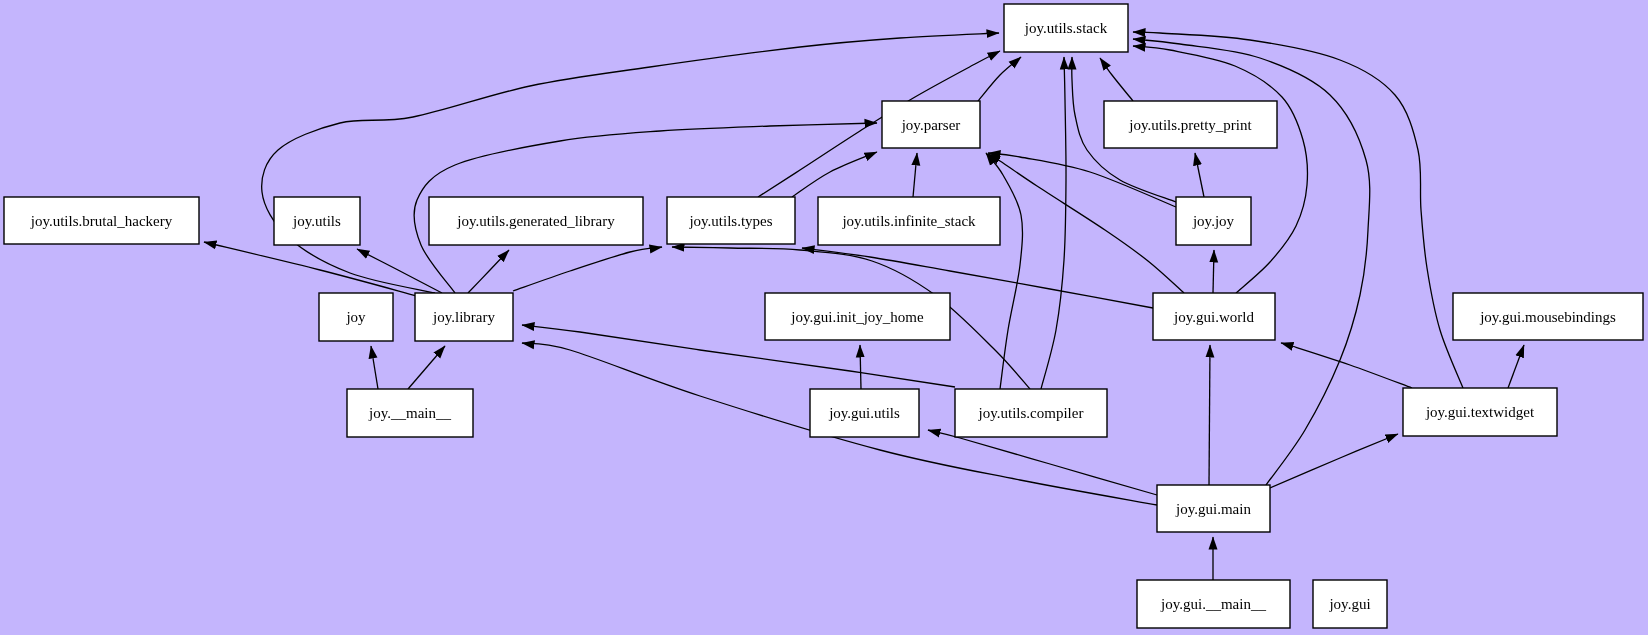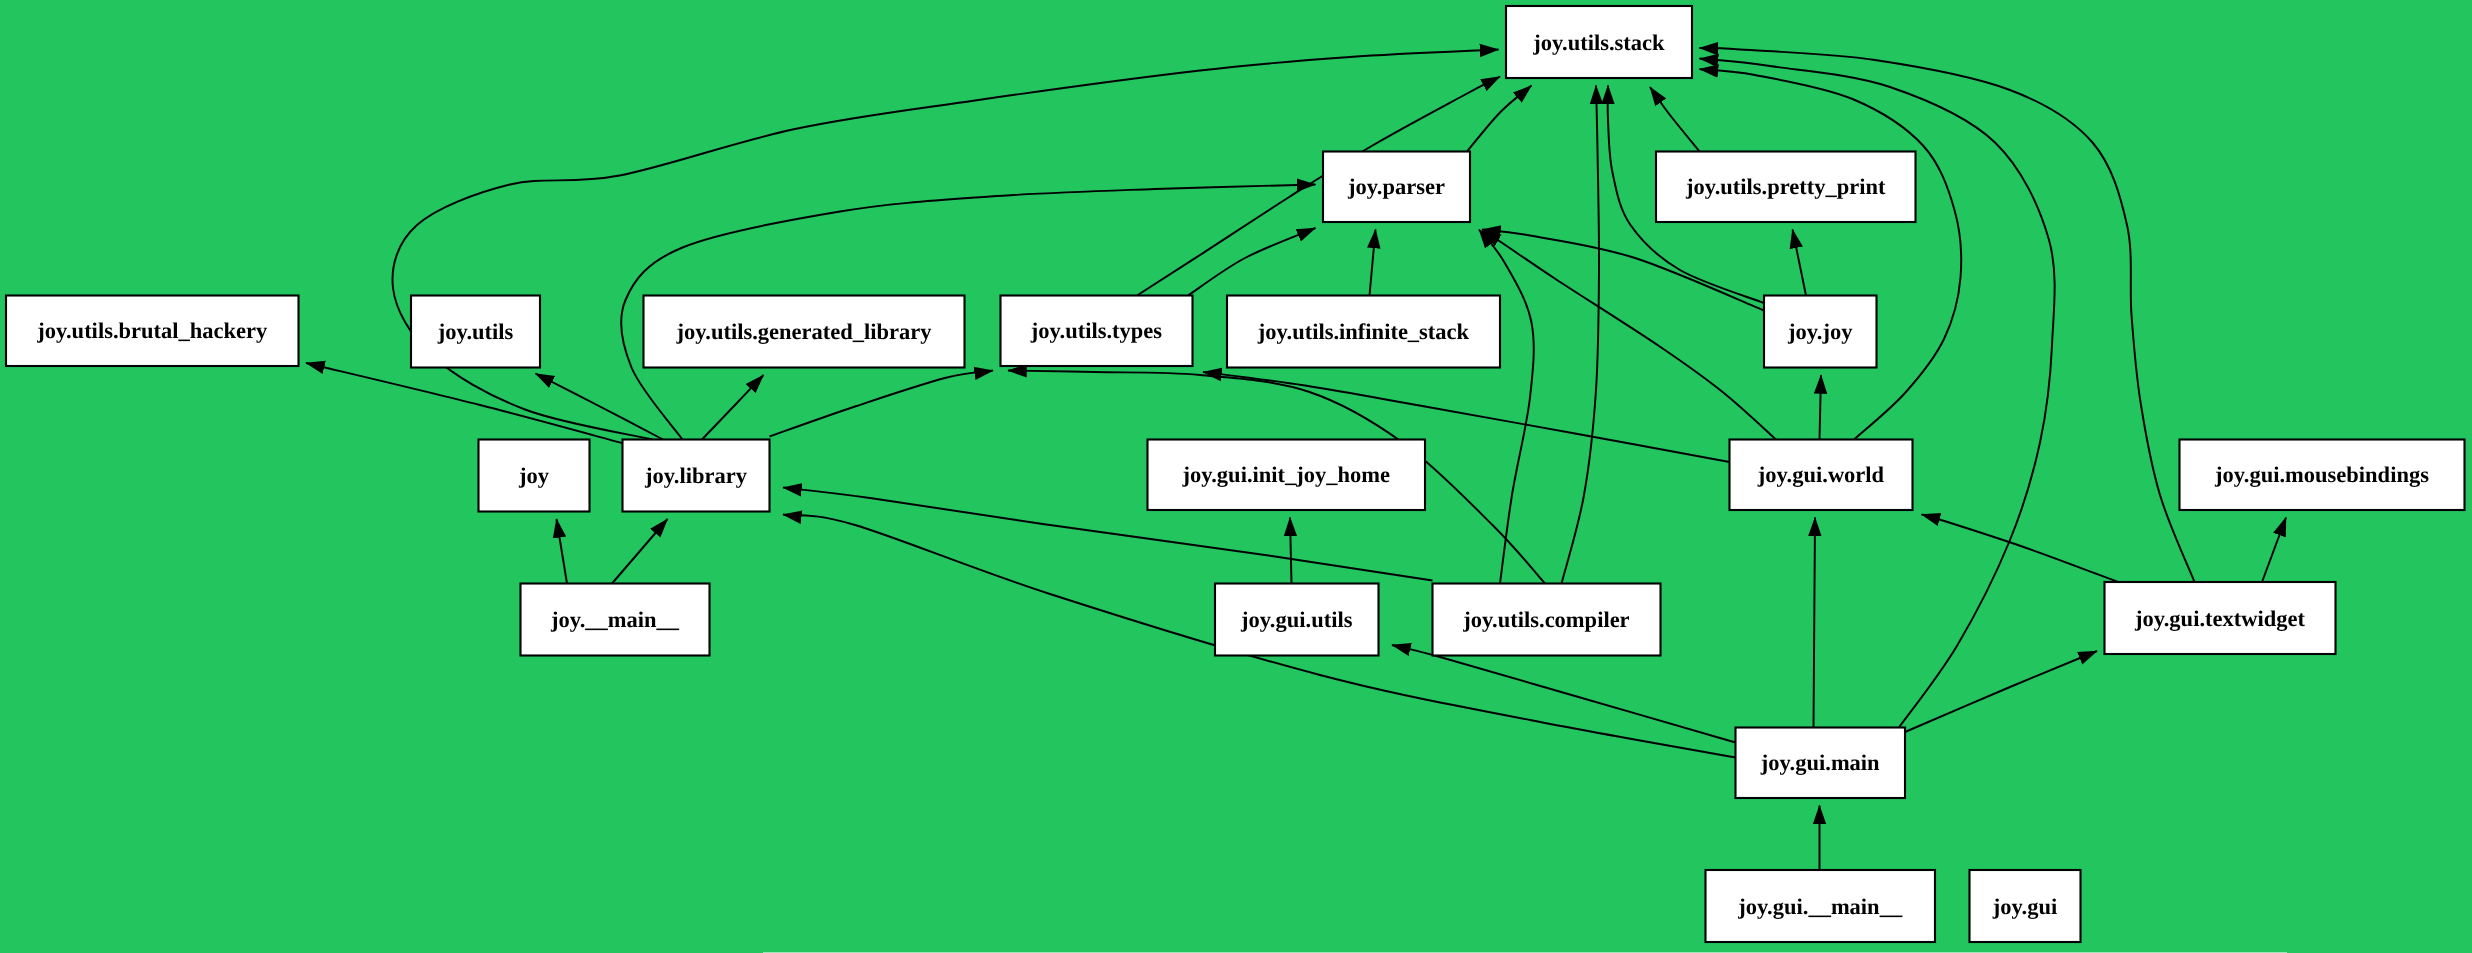--- a/index.html
+++ b/index.html
@@ -1,16 +1,16 @@
 <!DOCTYPE html>
 <html><head>
 <meta charset="utf-8">
 <style>
   html,body{margin:0;padding:0;background:#ffffff;}
-  #canvas-wrap{position:relative;width:1648px;height:635px;background:#22c55e;overflow:hidden;font-weight:bold;}
+  #canvas-wrap{position:relative;width:1648px;height:635px;background:#c4b5fd;overflow:hidden;}
   svg{display:block;}
   .edge-path{fill:none;stroke:#000000;stroke-width:1.3px;}
   .node-box{fill:#ffffff;stroke:#000000;stroke-width:1.4px;}
   .node-label{
     font-family:"Liberation Serif","DejaVu Serif",serif;
     font-size:15px;fill:#000000;text-anchor:middle;
   }
 </style>
 </head>
 <body>

